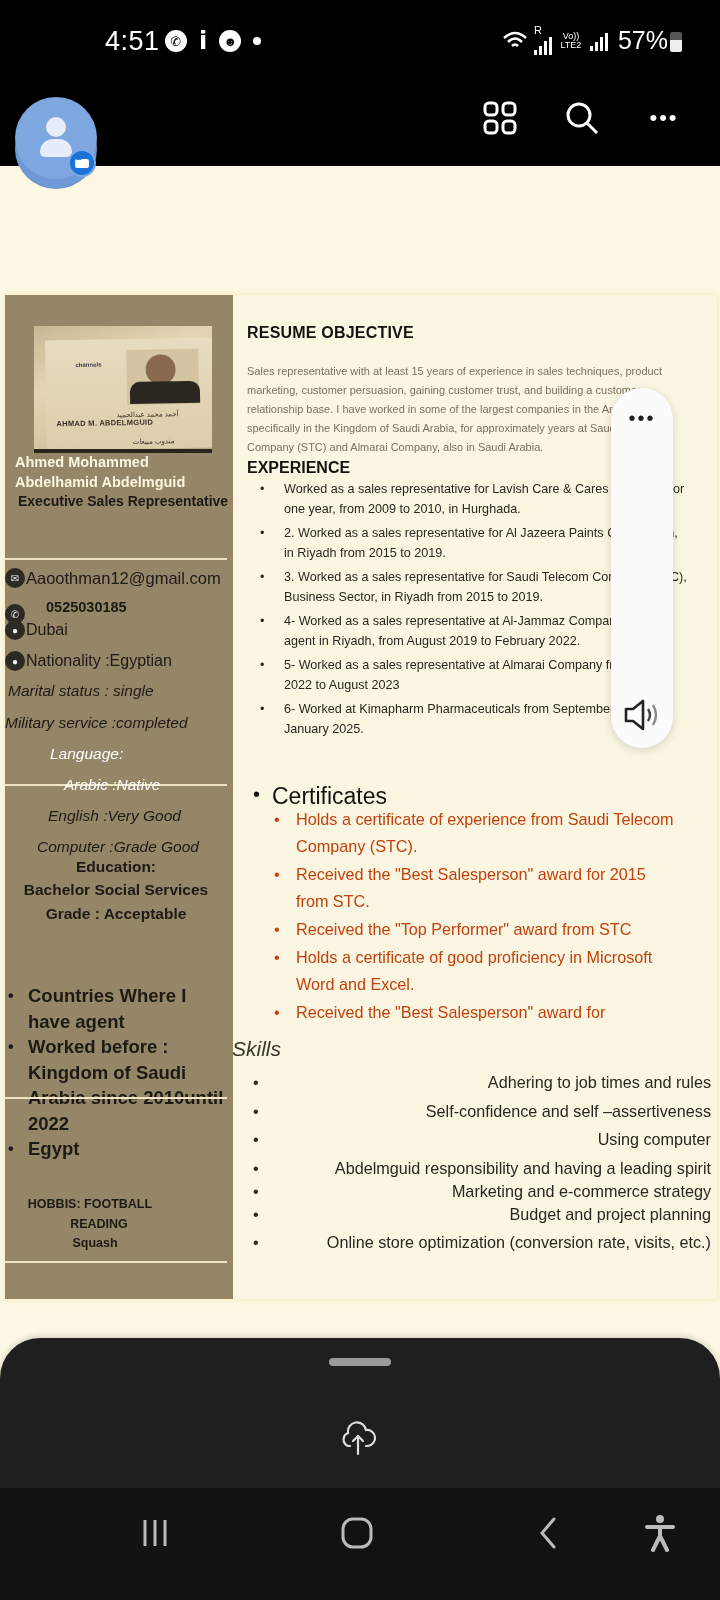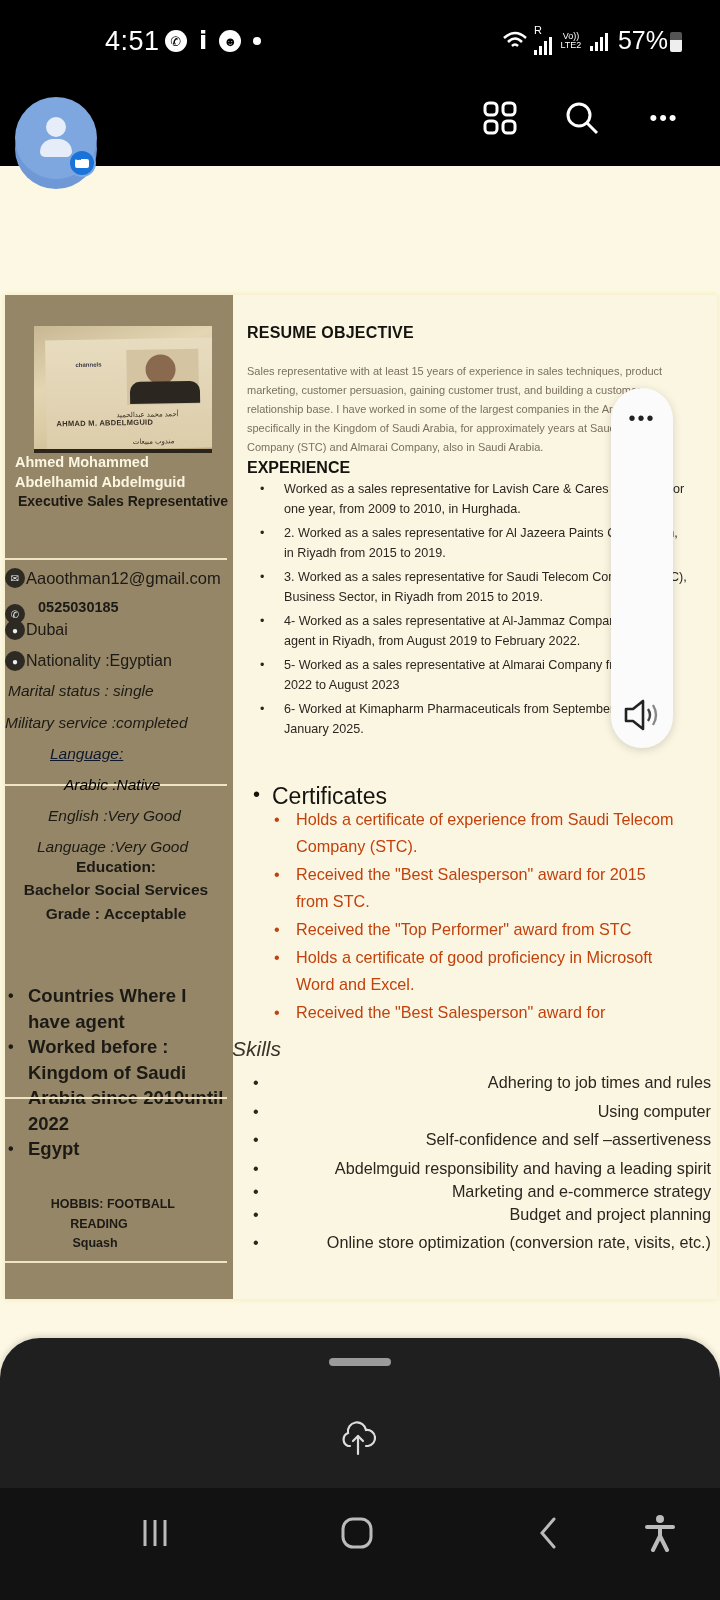--- a/index.html
+++ b/index.html
@@ -50,21 +50,21 @@
   .photo .edge { position: absolute; left: 0; bottom: 0; width: 178px; height: 4px; background: #2a241a; }
 
   .name { position: absolute; left: 10px; top: 157px; width: 215px; font-size: 14.5px; font-weight: bold; color: #fbf6e2; line-height: 20px; }
   .role { position: absolute; left: 13px; top: 198px; width: 215px; font-size: 14px; font-weight: bold; color: #1c1a15; }
 
   .hr { position: absolute; left: 0; width: 222px; height: 2px; background: #efe4c4; }
 
   .contact { position: absolute; left: 0; font-size: 16px; color: #1c1a15; display: flex; align-items: center; }
   .contact .ci { width: 20px; height: 20px; border-radius: 50%; background: #2d2a24; color: #eee; display: inline-flex; align-items: center; justify-content: center; font-size: 10px; margin-right: 1px; }
   .it { position: absolute; font-style: italic; font-size: 15.5px; color: #1c1a15; white-space: nowrap; }
-  .lang-h { position: absolute; left: 45px; font-style: italic; font-size: 15.5px; text-decoration: underline; color: #0f172a; }
+  .lang-h { position: absolute; left: 45px; font-style: italic; font-size: 15.5px; color: #ffffff; }
   .ctr-b { position: absolute; left: 0; width: 226px; text-align: center; font-weight: bold; font-size: 15.5px; color: #1c1a15; line-height: 23.5px; }
   .side-list { position: absolute; left: 2px; top: 688px; width: 222px; list-style: none; font-size: 18.5px; font-weight: bold; color: #1c1a15; line-height: 25.5px; }
   .side-list li { position: relative; padding-left: 21px; }
   .side-list li::before { content: "•"; position: absolute; left: 1px; top: 0; font-size: 16px; }
   .hobbies { position: absolute; left: 0; top: 900px; width: 170px; font-size: 12.5px; font-weight: bold; color: #1c1a15; line-height: 19.5px; }
   .hobbies div { text-align: center; }
 
   
   .h-obj { position: absolute; left: 14px; top: 29px; font-size: 16px; font-weight: bold; color: #15130f; letter-spacing: 0.2px; }
   .obj-text { position: absolute; left: 14px; top: 67px; width: 450px; font-size: 11px; color: #7a7060; line-height: 19px; }
@@ -179,50 +179,50 @@
     <div class="role">Executive Sales Representative</div>
 
     <div class="hr" style="top:263px"></div>
 
     <div class="contact" style="top:273px">
       <span class="ci">✉</span>
       <span style="font-size:16.5px">Aaoothman12@gmail.com</span>
     </div>
     <div class="contact" style="top:295px">
       <span class="ci" style="margin-top:14px">✆</span>
-      <span style="font-size:14.5px;font-weight:bold;margin-left:12px">0525030185</span>
+      <span style="font-size:14.5px;font-weight:bold;margin-left:20px">0525030185</span>
     </div>
     <div class="contact" style="top:325px">
       <span class="ci">●</span>
       <span>Dubai</span>
     </div>
     <div class="contact" style="top:356px">
       <span class="ci">●</span>
       <span>Nationality :Egyptian</span>
     </div>
     <div class="it" style="left:3px;top:387px">Marital status : single</div>
     <div class="it" style="left:0;top:419px">Military service :completed</div>
     <div class="lang-h" style="top:450px">Language:</div>
     <div class="hr" style="top:489px"></div>
-    <div class="it" style="left:59px;top:481px;color:#000000">Arabic :Native</div>
+    <div class="it" style="left:59px;top:481px;color:#ffffff">Arabic :Native</div>
     <div class="it" style="left:43px;top:512px">English :Very Good</div>
-    <div class="it" style="left:32px;top:543px">Language :Very Good</div>
+    <div class="it" style="left:32px;top:543px">Computer :Grade Good</div>
     <div class="ctr-b" style="top:560px;width:222px">Education:</div>
     <div class="ctr-b" style="top:583px;width:222px">Bachelor Social Services</div>
     <div class="ctr-b" style="top:607px;width:222px">Grade : Acceptable</div>
 
     <ul class="side-list">
       <li>Countries Where I have agent</li>
       <li>Worked before : Kingdom of Saudi Arabia since 2010until 2022</li>
       <li>Egypt</li>
     </ul>
     <div class="hr" style="top:802px"></div>
 
     <div class="hobbies">
-      <div style="text-align:right;padding-left:0">HOBBIS: FOOTBALL</div>
+      <div style="text-align:center;padding-left:0">HOBBIS: FOOTBALL</div>
       <div style="padding-left:18px">READING</div>
       <div style="padding-left:10px">Squash</div>
     </div>
     <div class="hr" style="top:966px"></div>
   </div>
 
   <div class="main">
     <div class="h-obj">RESUME OBJECTIVE</div>
     <div class="obj-text">Sales representative with at least 15 years of experience in sales techniques, product marketing, customer persuasion, gaining customer trust, and building a customer relationship base. I have worked in some of the largest companies in the Arabian Gulf, specifically in the Kingdom of Saudi Arabia, for approximately years at Saudi Telecom Company (STC) and Almarai Company, also in Saudi Arabia.</div>
     <div class="h-exp">EXPERIENCE</div>
@@ -238,22 +238,22 @@
     <ul class="cert-list">
       <li>Holds a certificate of experience from Saudi Telecom Company (STC).</li>
       <li>Received the "Best Salesperson" award for 2015 from STC.</li>
       <li>Received the "Top Performer" award from STC</li>
       <li>Holds a certificate of good proficiency in Microsoft Word and Excel.</li>
       <li>Received the "Best Salesperson" award for</li>
     </ul>
     <div class="skills-h">Skills</div>
     <ul class="skill-list">
       <li>Adhering to job times and rules</li>
+      <li>Self-confidence and self –assertiveness</li>
       <li>Using computer</li>
-      <li>Self-confidence and self –assertiveness</li>
       <li class="tight">Abdelmguid responsibility and having a leading spirit</li>
       <li class="tight">Marketing and e-commerce strategy</li>
       <li>Budget and project planning</li>
       <li>Online store optimization (conversion rate, visits, etc.)</li>
     </ul>
   </div>
 </div>
 
 <div class="pill">
   <div class="dots">•••</div>

